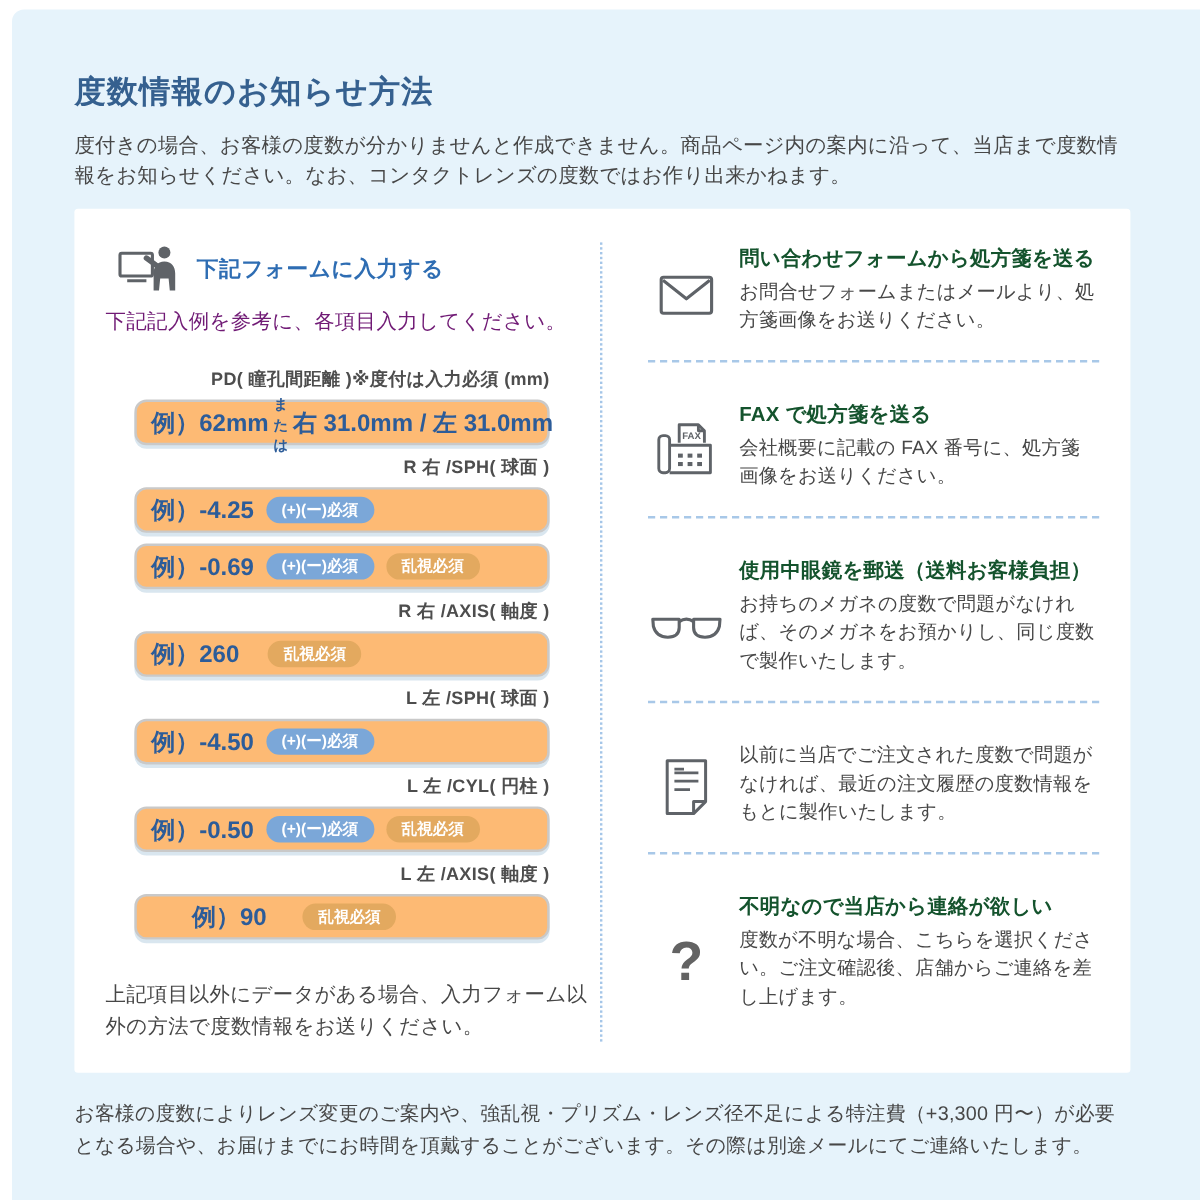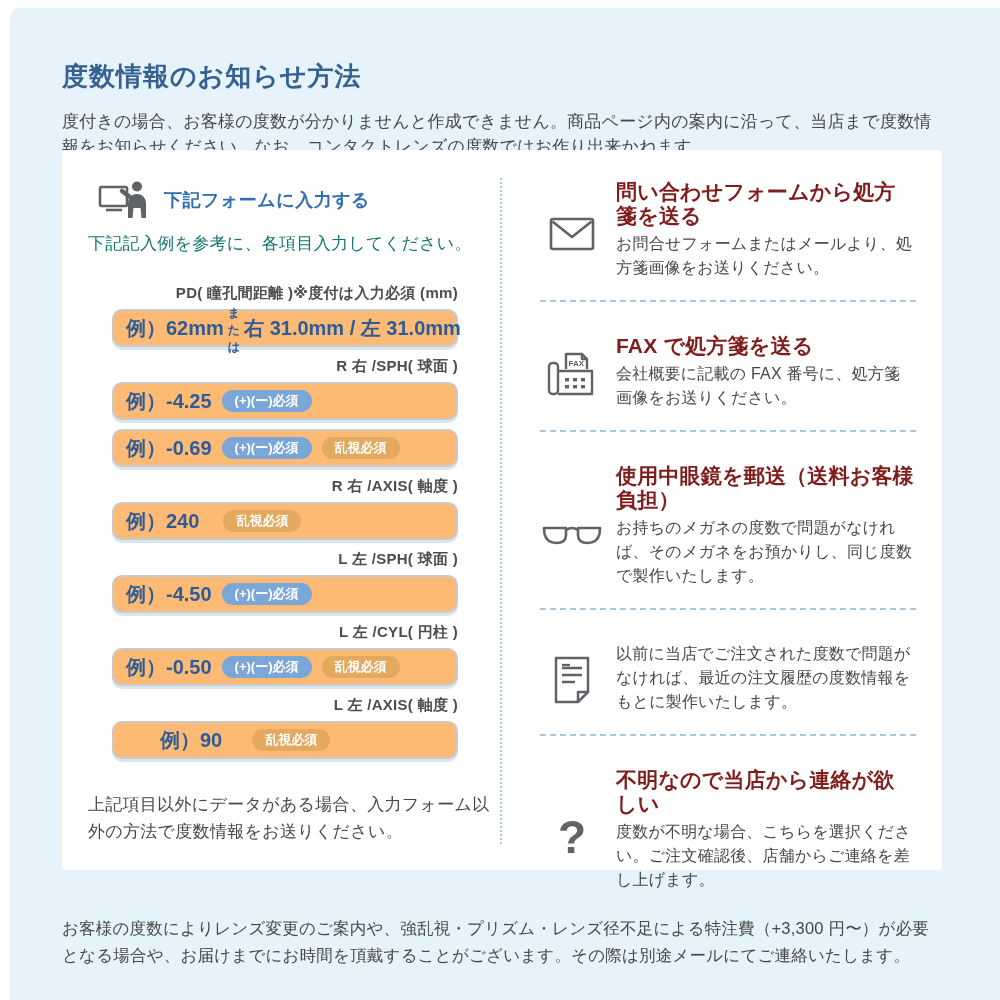--- a/index.html
+++ b/index.html
@@ -15,33 +15,33 @@
   }
   .page-title{
     position:absolute;left:62px;top:42px;width:880px;
     font-size:26px;font-weight:bold;color:#35608f;letter-spacing:1px;
   }
   .intro-text{
     position:absolute;left:62px;top:92px;width:878px;
     font-size:17px;color:#474747;line-height:25px;letter-spacing:0.2px;
   }
   .card{
-    position:absolute;left:62px;top:150px;width:880px;height:720px;
+    position:absolute;left:62px;top:174px;width:880px;height:720px;
     background:#ffffff;border-radius:3px;
   }
   .v-divider{
     position:absolute;left:438px;top:28px;bottom:26px;width:0;
     border-left:2px dotted #a5c6e8;
   }
   
   .left-col{position:absolute;left:26px;top:30px;width:404px;}
   .form-header{display:flex;align-items:center;gap:14px;margin-left:10px;}
   .form-header .icn{flex:0 0 auto;}
   .form-heading{font-size:18px;font-weight:bold;color:#2e6db3;letter-spacing:0.5px;}
-  .form-instruction{margin-top:12px;font-size:17px;color:#0f766e;letter-spacing:0.3px;}
+  .form-instruction{margin-top:12px;font-size:17px;color:#701a75;letter-spacing:0.3px;}
   .fields{margin-top:28px;margin-left:24px;width:346px;text-align:right;}
   .field-label{
     font-size:15px;font-weight:bold;color:#4d4d4d;height:20px;line-height:20px;
     margin:0 0 6px 2px;letter-spacing:0.3px;
   }
   .example-box{
     box-sizing:border-box;width:346px;height:38px;
     border:2px solid #c9c9c9;border-radius:10px;background:#fdba74;
     box-shadow:0 3px 0 rgba(186,209,226,0.55);
     display:flex;align-items:center;padding:0 12px;gap:10px;
@@ -59,21 +59,21 @@
     margin-top:32px;font-size:17px;color:#474747;line-height:27px;width:410px;
     letter-spacing:0.3px;
   }
   
   .right-col{position:absolute;left:478px;top:30px;width:376px;}
   .method{display:flex;gap:12px;padding-bottom:20px;margin-bottom:32px;
     border-bottom:2px dashed #a8c8e8;}
   .method:last-child{border-bottom:none;margin-bottom:0;}
   .method-icon{flex:0 0 64px;display:flex;justify-content:center;align-items:center;padding-top:8px;}
   .method-text{flex:1;}
-  .method-title{font-size:21px;font-weight:bold;color:#7f1d1d;line-height:24px;margin-bottom:4px;letter-spacing:0.2px;}
+  .method-title{font-size:17px;font-weight:bold;color:#14532d;line-height:24px;margin-bottom:4px;letter-spacing:0.2px;}
   .method-body{font-size:16px;color:#474747;line-height:24px;letter-spacing:0.2px;}
   .q-glyph{font-size:46px;font-weight:bold;color:#636363;line-height:46px;padding-top:6px;}
   
   .footer-note{
     position:absolute;left:62px;top:898px;width:880px;
     font-size:16.5px;color:#474747;line-height:27px;letter-spacing:0.2px;
   }
   svg{display:block;}
 </style>
 </head>
@@ -121,21 +121,21 @@
       </div>
 
       <div class="example-box">
         <span class="example-val">例）-0.69</span>
         <span class="badge badge-blue">(+)(ー)必須</span>
         <span class="badge badge-orange">乱視必須</span>
       </div>
 
       <div class="field-label">R 右 /AXIS( 軸度 )</div>
       <div class="example-box" style="gap:24px;">
-        <span class="example-val">例）240</span>
+        <span class="example-val">例）260</span>
         <span class="badge badge-orange">乱視必須</span>
       </div>
 
       <div class="field-label">L 左 /SPH( 球面 )</div>
       <div class="example-box">
         <span class="example-val">例）-4.50</span>
         <span class="badge badge-blue">(+)(ー)必須</span>
       </div>
 
       <div class="field-label">L 左 /CYL( 円柱 )</div>

